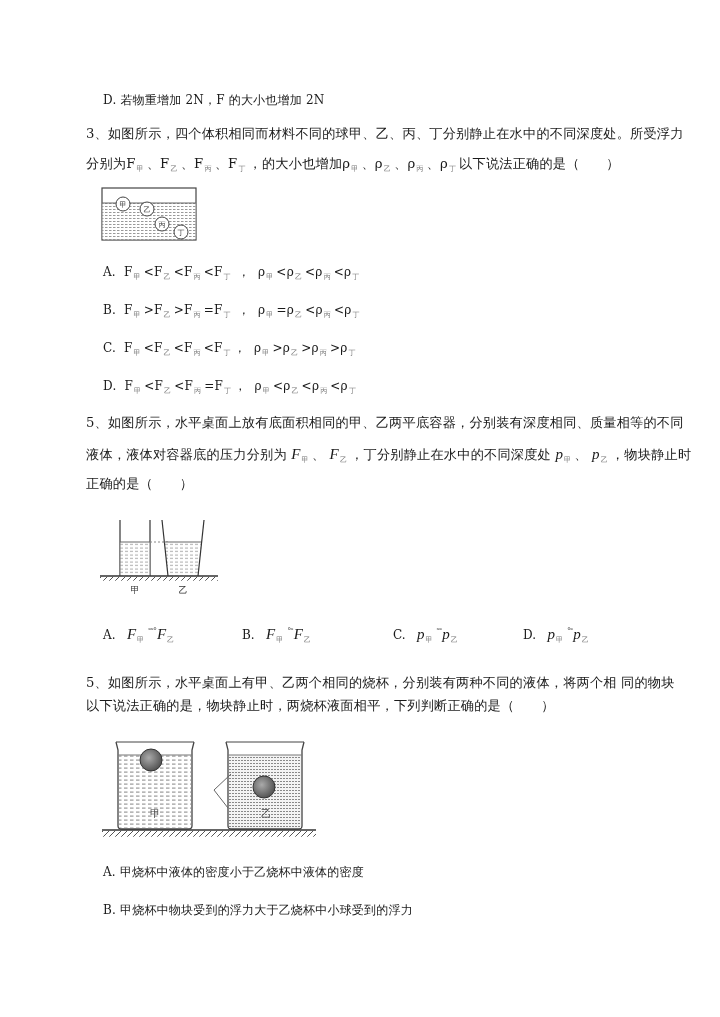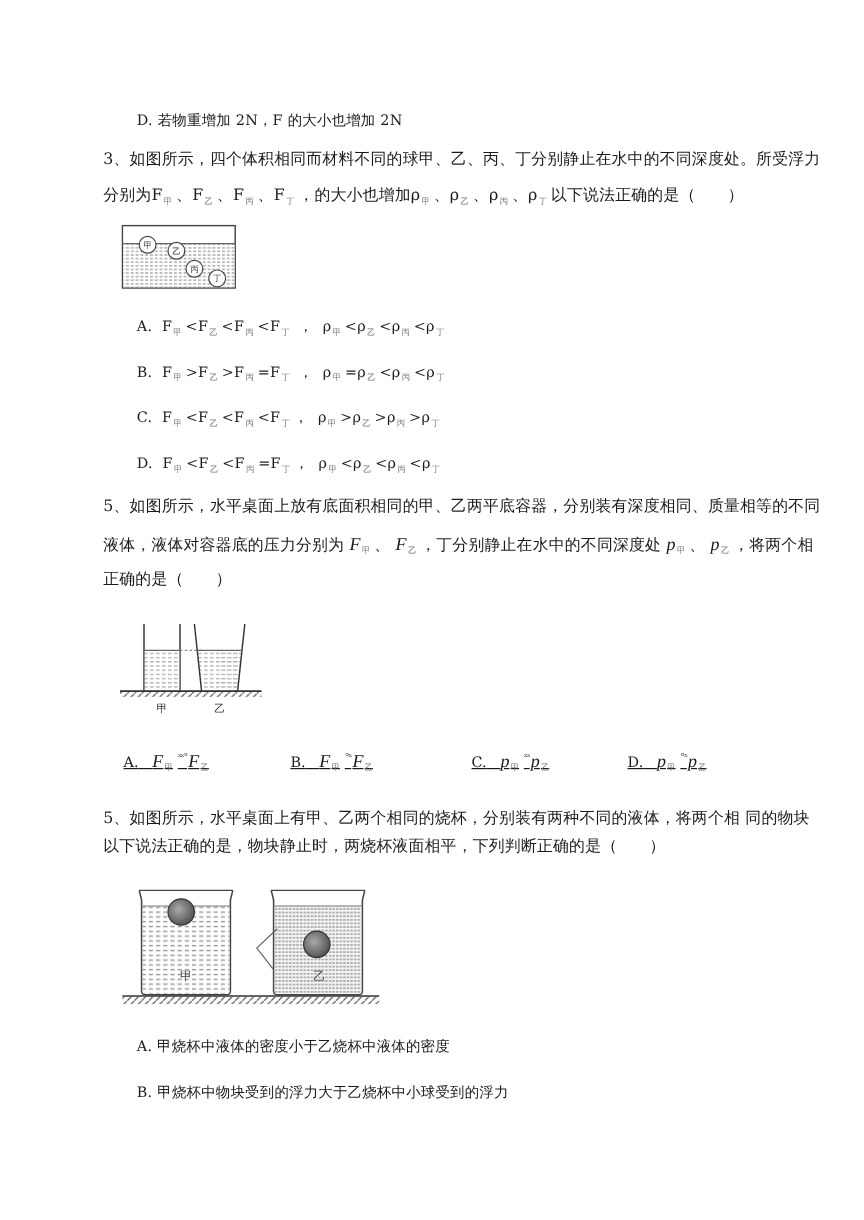--- a/index.html
+++ b/index.html
@@ -1,24 +1,24 @@
 <!DOCTYPE html>
 <html><head>
 <meta charset="utf-8">
 <style>
   html, body { margin:0; padding:0; background:#ffffff; }
   body { width:720px; height:1017px; position:relative; overflow:hidden;
          font-family:"DejaVu Serif","Liberation Serif",serif; color:#1a1a1a; }
   .line { position:absolute; left:86px; font-size:13.2px; line-height:20px; white-space:nowrap; letter-spacing:0.2px; }
-  .opt { left:114px; font-size:12px; }
+  .opt { left:103px; font-size:12px; }
   sub.s { font-size:7px; color:#777; vertical-align:-3px; margin:0 3px 0 1px; }
   .it { font-style:italic; font-family:"Liberation Serif","DejaVu Serif",serif; font-size:15px; }
   .sym { font-size:8px; color:#555; vertical-align:6px; margin:0 1px; letter-spacing:-1px; }
   svg { position:absolute; }
-  .ans { position:absolute; top:626px; font-size:12px; white-space:nowrap;text-decoration:underline; }
+  .ans { position:absolute; top:626px; font-size:12px; white-space:nowrap; }
 </style>
 </head>
 <body>
 
 <div class="line opt" style="top:90px">D. 若物重增加 2N，F 的大小也增加 2N</div>
 
 <div class="line" style="top:124px">3、如图所示，四个体积相同而材料不同的球甲、乙、丙、丁分别静止在水中的不同深度处。所受浮力</div>
 <div class="line" style="top:154px">
   <span>分别为</span>F<sub class="s">甲</sub>、F<sub class="s">乙</sub>、F<sub class="s">丙</sub>、F<sub class="s">丁</sub><span>，的大小也增加</span>ρ<sub class="s">甲</sub>、ρ<sub class="s">乙</sub>、ρ<sub class="s">丙</sub>、ρ<sub class="s">丁</sub><span>以下说法正确的是（　　）</span>
 </div>
@@ -60,21 +60,21 @@
 </div>
 <div class="line opt" style="top:338px">
   <span>C.</span>&nbsp; F<sub class="s">甲</sub><span>&lt;</span>F<sub class="s">乙</sub><span>&lt;</span>F<sub class="s">丙</sub><span>&lt;</span>F<sub class="s">丁</sub>，&nbsp; ρ<sub class="s">甲</sub><span>&gt;</span>ρ<sub class="s">乙</sub><span>&gt;</span>ρ<sub class="s">丙</sub><span>&gt;</span>ρ<sub class="s">丁</sub>
 </div>
 <div class="line opt" style="top:376px">
   <span>D.</span>&nbsp; F<sub class="s">甲</sub><span>&lt;</span>F<sub class="s">乙</sub><span>&lt;</span>F<sub class="s">丙</sub><span>=</span>F<sub class="s">丁</sub>，&nbsp; ρ<sub class="s">甲</sub><span>&lt;</span>ρ<sub class="s">乙</sub><span>&lt;</span>ρ<sub class="s">丙</sub><span>&lt;</span>ρ<sub class="s">丁</sub>
 </div>
 
 <div class="line" style="top:413px">5、如图所示，水平桌面上放有底面积相同的甲、乙两平底容器，分别装有深度相同、质量相等的不同</div>
 <div class="line" style="top:444px">
-  <span>液体，液体对容器底的压力分别为</span> <span class="it">F</span><sub class="s">甲</sub>、 <span class="it">F</span><sub class="s">乙</sub><span>，丁分别静止在水中的不同深度处</span> <span class="it">p</span><sub class="s">甲</sub>、 <span class="it">p</span><sub class="s">乙</sub><span>，将两个相</span>
+  <span>液体，液体对容器底的压力分别为</span> <span class="it">F</span><sub class="s">甲</sub>、 <span class="it">F</span><sub class="s">乙</sub><span>，丁分别静止在水中的不同深度处</span> <span class="it">p</span><sub class="s">甲</sub>、 <span class="it">p</span><sub class="s">乙</sub><span>，物块静止时</span>
 </div>
 <div class="line" style="top:474px">正确的是（　　）</div>
 
 <svg style="left:100px;top:518px" width="120" height="80" viewBox="0 0 120 80">
 
   <line x1="20" y1="2" x2="20" y2="58" stroke="#333" stroke-width="1.2"></line>
   <line x1="50" y1="2" x2="50" y2="58" stroke="#333" stroke-width="1.2"></line>
   <rect x="20.6" y="24" width="28.8" height="34" fill="url(#dash2)"></rect>
   <line x1="20" y1="24" x2="50" y2="24" stroke="#666"></line>
   <line x1="50" y1="24" x2="68" y2="24" stroke="#888" stroke-dasharray="2,2"></line>

